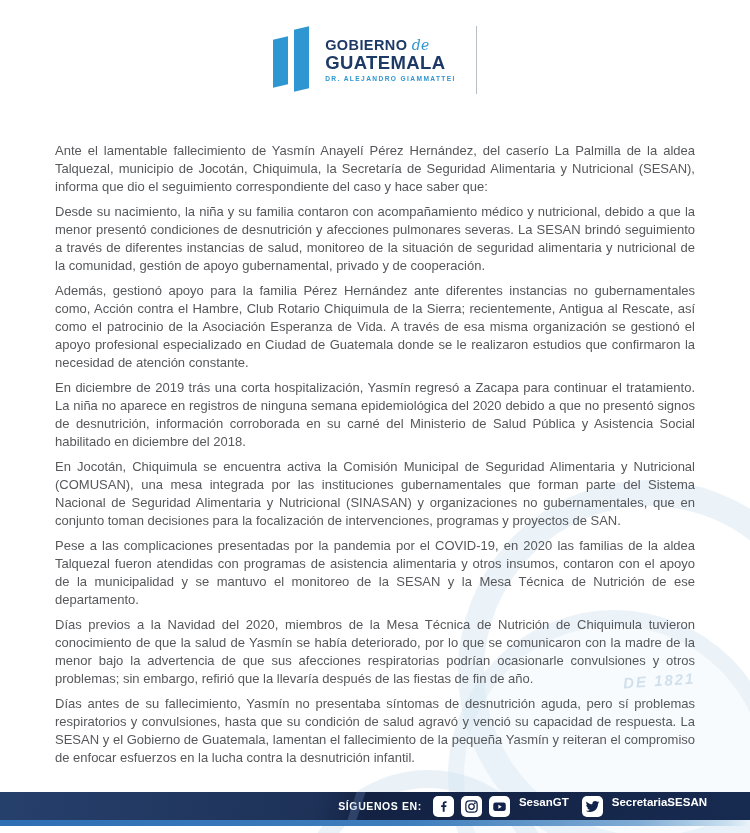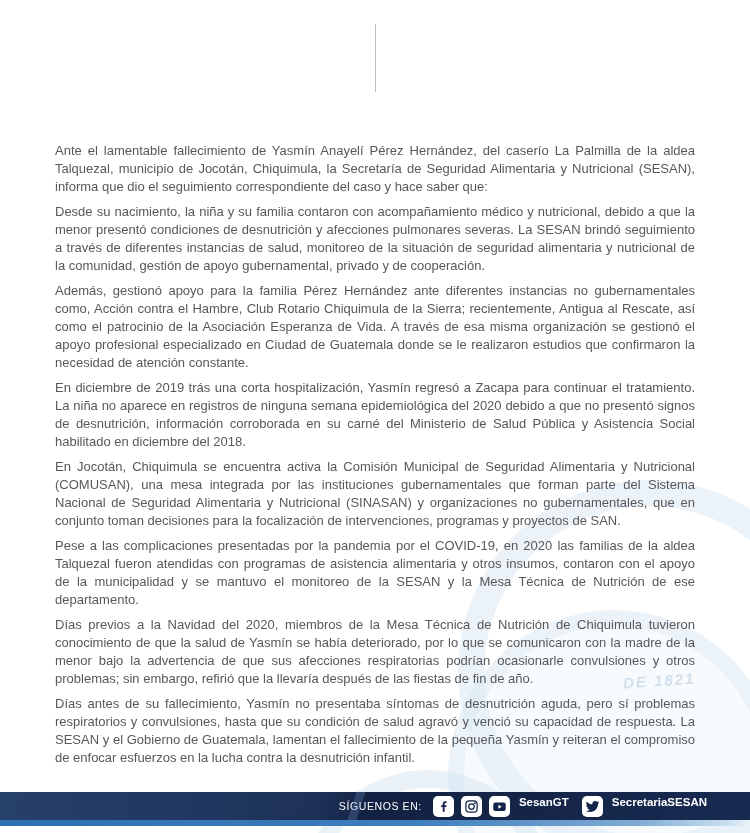--- a/index.html
+++ b/index.html
@@ -59,21 +59,21 @@
     background:linear-gradient(100deg,#26406C 0%,#1D3157 40%,#13224400 0),
                #152647;
     background:linear-gradient(100deg,#26406C 0%,#1E3258 42%,#132243 49%,#172A50 100%);
     display:flex;align-items:center;justify-content:flex-end;
     padding-right:37px;box-sizing:border-box;gap:7px;
   }
   .footer .seam{
     position:absolute;left:352px;top:0;width:9px;height:28px;
     background:rgba(105,135,185,0.30);transform:skewX(-18deg);
   }
-  .follow{color:#ffffff;font-size:10.5px;font-weight:normal;letter-spacing:0.6px;margin-right:4px;}
+  .follow{color:#ffffff;font-size:10.5px;font-weight:bold;letter-spacing:0.6px;margin-right:4px;}
   .sicon{
     width:21px;height:21px;background:#ffffff;border-radius:5px;
     display:inline-flex;align-items:center;justify-content:center;flex:0 0 auto;
   }
   .sicon svg{width:15px;height:15px;display:block;}
   .handle{color:#ffffff;font-size:11.5px;font-weight:bold;margin:0 6px 8px 2px;}
 
   .strip{
     position:absolute;left:0;top:820px;width:750px;height:6px;
     background:linear-gradient(to right,#2E6FB4 0%,#3E7EBD 55%,#7FABD4 85%,#C8DFEF 97%,#EAF3F9 100%);
@@ -83,20 +83,31 @@
 <body>
 
 <div class="page">
 
   <div class="wm wm1"></div>
   <div class="wm wm2"></div>
   <div class="wm wm3"></div>
   <div class="wm-text">DE 1821</div>
 
   <header class="header">
+    <div class="logo">
+      <div class="bars">
+        <i class="bar b1"></i>
+        <i class="bar b2"></i>
+      </div>
+      <div class="logo-text">
+        <div class="logo-line1"><span>GOBIERNO</span> <em>de</em></div>
+        <div class="logo-line2">GUATEMALA</div>
+        <div class="logo-line3">DR. ALEJANDRO GIAMMATTEI</div>
+      </div>
+    </div>
     <div class="divider"></div>
   </header>
 
 
   <main class="body">
     <p>Ante el lamentable fallecimiento de Yasmín Anayelí Pérez Hernández, del caserío La Palmilla de la aldea Talquezal, municipio de Jocotán, Chiquimula, la Secretaría de Seguridad Alimentaria y Nutricional (SESAN), informa que dio el seguimiento correspondiente del caso y hace saber que:</p>
     <p>Desde su nacimiento, la niña y su familia contaron con acompañamiento médico y nutricional, debido a que la menor presentó condiciones de desnutrición y afecciones pulmonares severas. La SESAN brindó seguimiento a través de diferentes instancias de salud, monitoreo de la situación de seguridad alimentaria y nutricional de la comunidad, gestión de apoyo gubernamental, privado y de cooperación.</p>
     <p>Además, gestionó apoyo para la familia Pérez Hernández ante diferentes instancias no gubernamentales como, Acción contra el Hambre, Club Rotario Chiquimula de la Sierra; recientemente, Antigua al Rescate, así como el patrocinio de la Asociación Esperanza de Vida. A través de esa misma organización se gestionó el apoyo profesional especializado en Ciudad de Guatemala donde se le realizaron estudios que confirmaron la necesidad de atención constante.</p>
     <p>En diciembre de 2019 trás una corta hospitalización, Yasmín regresó a Zacapa para continuar el tratamiento. La niña no aparece en registros de ninguna semana epidemiológica del 2020 debido a que no presentó signos de desnutrición, información corroborada en su carné del Ministerio de Salud Pública y Asistencia Social habilitado en diciembre del 2018.</p>
     <p>En Jocotán, Chiquimula se encuentra activa la Comisión Municipal de Seguridad Alimentaria y Nutricional (COMUSAN), una mesa integrada por las instituciones gubernamentales que forman parte del Sistema Nacional de Seguridad Alimentaria y Nutricional (SINASAN) y organizaciones no gubernamentales, que en conjunto toman decisiones para la focalización de intervenciones, programas y proyectos de SAN.</p>

